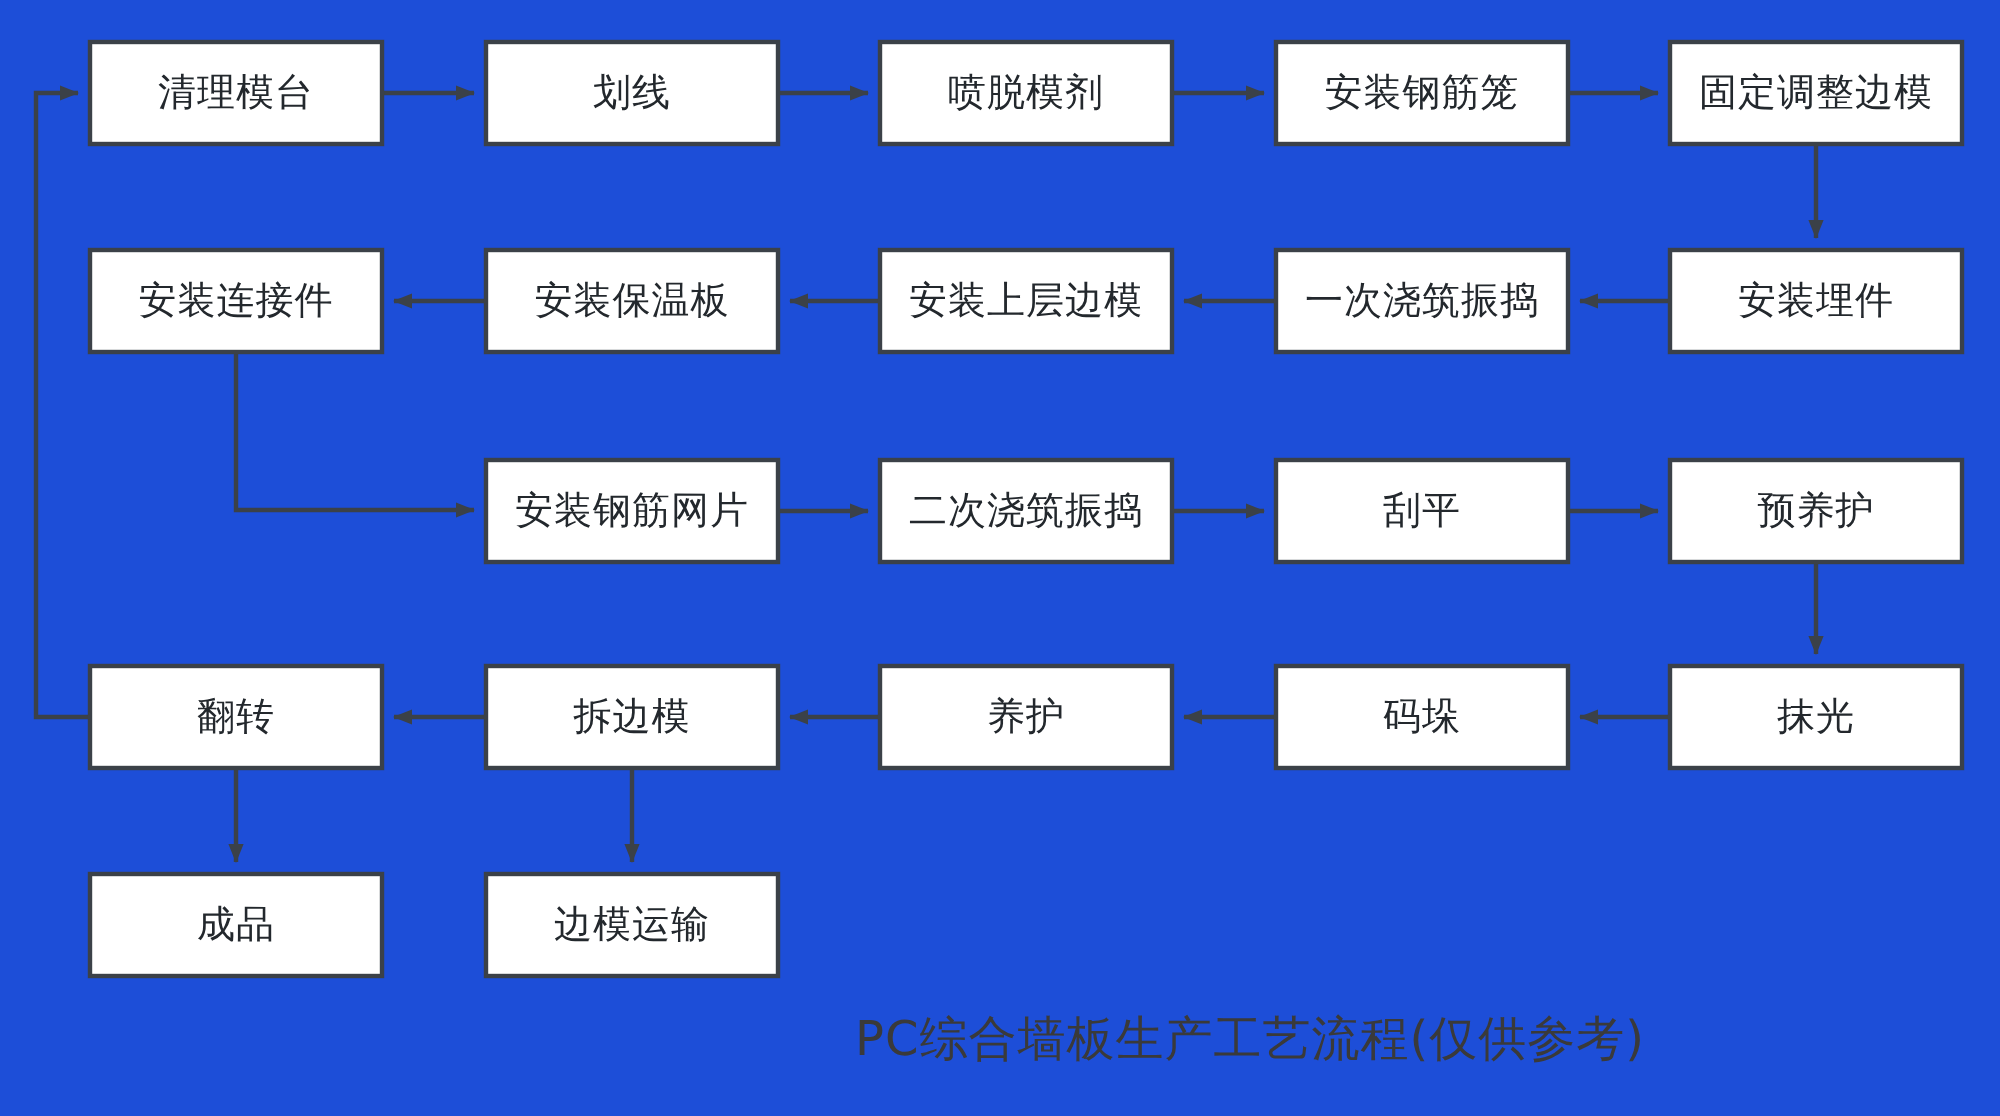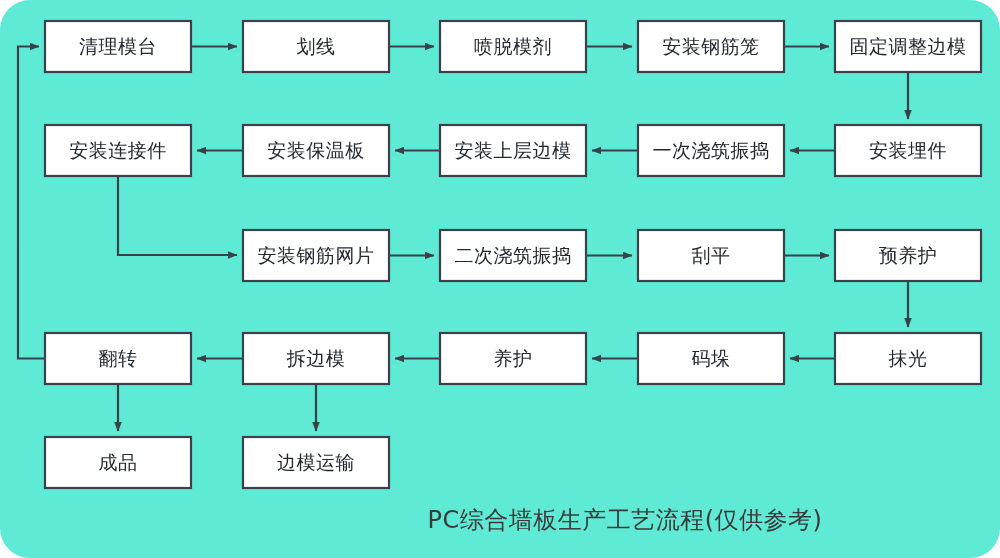--- a/index.html
+++ b/index.html
@@ -4,24 +4,23 @@
 <style>
   html, body {
     margin: 0;
     padding: 0;
     background: #ffffff;
   }
   #page {
     position: relative;
     width: 1000px;
     height: 558px;
-    background: #5eead4;
+    background: #1d4ed8;
     font-family: "DejaVu Sans", "Liberation Sans", sans-serif;
     overflow: hidden;
-    border-radius: 30px;
   }
   svg#flow {
     position: absolute;
     left: 0;
     top: 0;
     width: 1000px;
     height: 558px;
   }
   .node-rect {
     fill: #ffffff;

